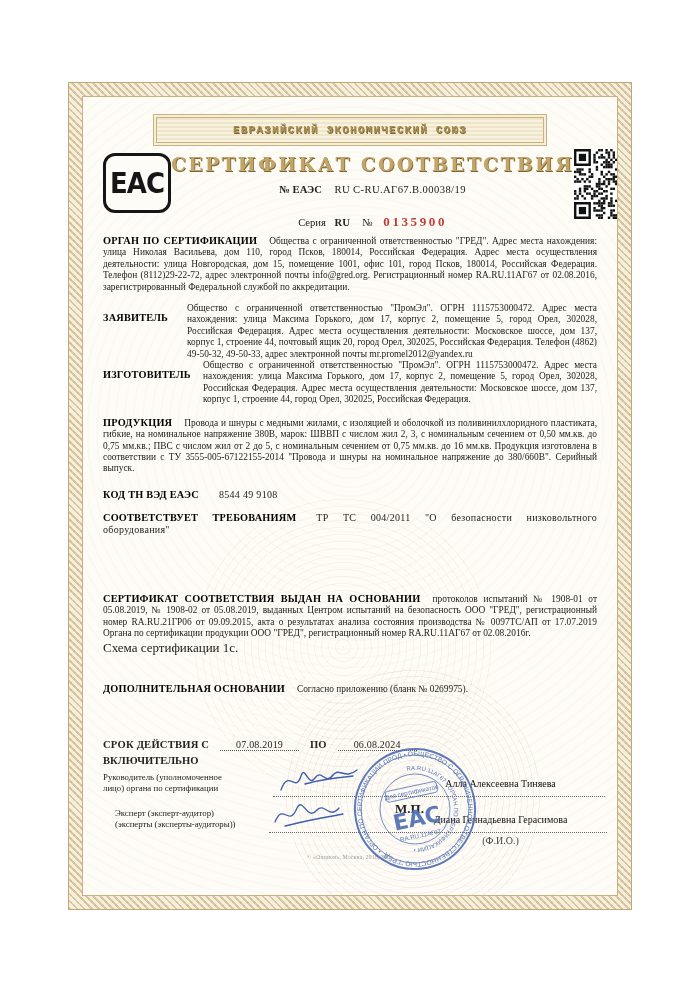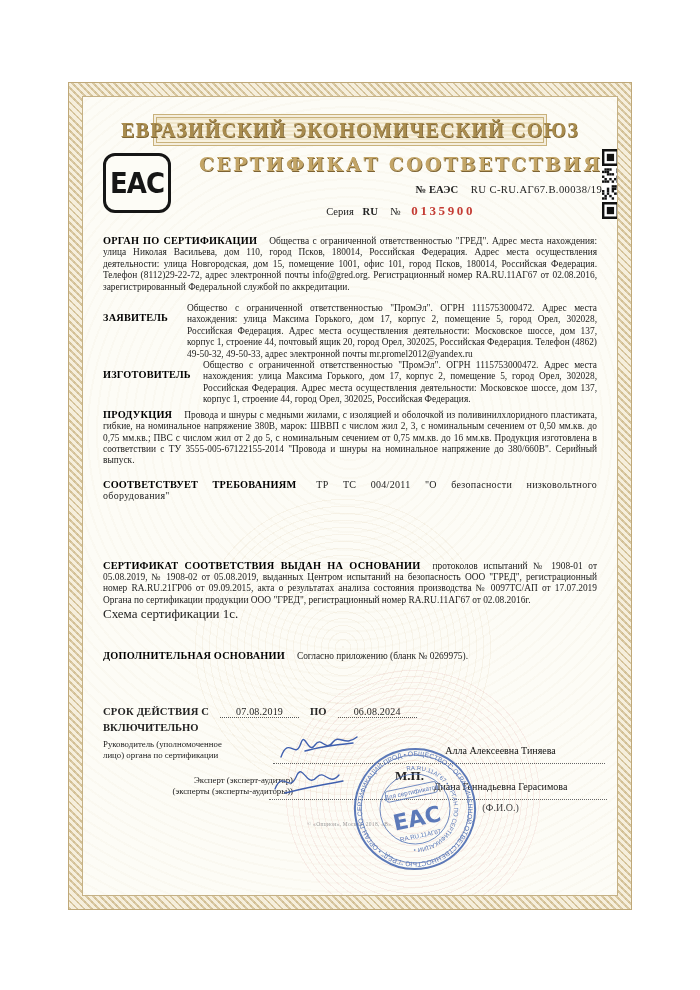--- a/index.html
+++ b/index.html
@@ -18,66 +18,66 @@
   .wm{position:absolute;border-radius:50%;pointer-events:none;}
   .wm-center{left:110px;top:400px;width:300px;height:300px;
         background:repeating-radial-gradient(circle, rgba(200,170,120,.10) 0 1px, transparent 1px 7px);}
   .wm-stamp-area{left:200px;top:570px;width:260px;height:260px;
         background:repeating-radial-gradient(circle, rgba(214,130,130,.12) 0 1px, transparent 1px 6px);}
   
   .banner{margin:14px auto 0;width:388px;height:26px;box-sizing:border-box;text-align:center;
         border:1px solid #c9b27c;box-shadow:0 0 0 2px #f5eedd,0 0 0 3px #c9b27c;
         background:repeating-linear-gradient(0deg,#f8f2e0 0 2px,#efe5c9 2px 4px);
         display:flex;align-items:center;justify-content:center;}
-  .banner span{font-weight:bold;font-size:20px;letter-spacing:1.2px;color:#a98c4e;
-        text-shadow:.6px .6px 0 #7c6334;white-space:nowrap;}
+  .banner span{font-weight:bold;font-size:11px;letter-spacing:1.2px;color:#a98c4e;
+        text-shadow:.6px .6px 0 #7c6334;white-space:nowrap;font-family:Liberation Mono, monospace;}
   .header-row{margin-top:4px;height:80px;display:flex;align-items:flex-start;}
   .eac-logo{width:62px;height:54px;margin-top:6px;border:3.5px solid #161616;border-radius:12px;
         display:flex;align-items:center;justify-content:center;flex:0 0 auto;background:#fdfcf6;}
   .eac-logo span{font-family:"DejaVu Sans",sans-serif;font-weight:900;font-size:26px;color:#161616;
         letter-spacing:-1px;transform:scaleY(1.12);}
-  .header-center{flex:1;text-align:center;padding-left:28px;}
+  .header-center{flex:1;text-align:center;}
   .doc-title{margin-top:6px;font-family:"DejaVu Serif",serif;font-weight:bold;font-size:19px;
         letter-spacing:2.2px;color:#c3a567;text-shadow:.7px .7px 0 #7c6334;white-space:nowrap;}
-  .cert-no-line{margin-top:9px;font-size:10.6px;text-align:right;}
+  .cert-no-line{margin-top:9px;font-size:10.6px;}
   .no-label{font-weight:bold;margin-right:10px;}
   .no-value{letter-spacing:.4px;}
-  .series-line{margin-top:8px;font-size:10.6px;}
+  .series-line{margin-top:19px;font-size:10.6px;}
   .series-ru{font-weight:bold;margin:0 10px 0 6px;}
   .series-no{margin-right:8px;}
   .series-num{color:#c43c34;font-weight:bold;font-size:13px;letter-spacing:2.6px;}
   .qr-wrap{flex:0 0 auto;margin-top:2px;}
   
   .sec{position:relative;font-size:9.4px;line-height:11.4px;text-align:justify;color:#222;}
   .sec-label{font-weight:bold;font-size:10.3px;letter-spacing:.2px;color:#000;}
   .inline .sec-label{margin-right:12px;}
   .hang .sec-label{position:absolute;left:0;top:9px;}
   .hang .sec-text{display:block;margin:0;}
   .hang-applicant .sec-text{margin-left:84px;}
   .hang-manufacturer .sec-text{margin-left:100px;}
   .sec-org{margin-top:8px;}
   .sec-applicant{margin-top:10px;}
   .sec-manufacturer{margin-top:0;}
-  .sec-product{margin-top:3px;}
+  .sec-product{margin-top:11px;}
   .kv{margin-top:14px;font-size:9.8px;}
   .kv .sec-label{margin-right:20px;}
   .kv-value{font-size:10px;letter-spacing:.3px;}
   .sec-req{margin-top:12px;}
   .sec-basis{margin-top:58px;}
   .scheme-line{margin:2px 0 0;font-size:13px;}
   .sec-add{margin-top:30px;}
   
   .validity{margin-top:44px;font-weight:bold;font-size:10.6px;letter-spacing:.2px;}
   .v-date{font-weight:normal;font-size:10px;padding:0 16px;border-bottom:1px dotted #555;margin:0 8px;}
   .v-incl{margin-top:5px;font-weight:bold;font-size:10.6px;}
   
   .sign-area{position:relative;margin-top:4px;height:80px;font-size:8.8px;}
   .role{position:absolute;width:190px;line-height:10.6px;color:#222;}
   .role1{left:0;top:2px;}
-  .role2{left:0;top:38px;text-align:right;}
+  .role2{left:12px;top:38px;}
   .dotline{position:absolute;border-bottom:1px dotted #666;height:0;}
   .dotline1{left:170px;top:26px;width:332px;}
   .dotline2{left:166px;top:62px;width:338px;}
   .sig-name{position:absolute;text-align:center;font-size:10px;color:#111;}
   .name1{left:300px;top:8px;width:195px;}
   .name2{left:295px;top:44px;width:205px;}
   .mp{position:absolute;left:292px;top:31px;font-weight:bold;font-size:13px;}
   .fio{position:absolute;left:295px;top:65px;width:205px;text-align:center;font-size:10px;color:#444;}
   .sig{position:absolute;}
   .sig1{left:172px;top:-10px;}
@@ -422,20 +422,23 @@
 
       <div class="sec hang hang-manufacturer sec-manufacturer">
         <span class="sec-label">ИЗГОТОВИТЕЛЬ</span>
         <span class="sec-text">Общество с ограниченной ответственностью "ПромЭл". ОГРН 1115753000472. Адрес места нахождения: улица Максима Горького, дом 17, корпус 2, помещение 5, город Орел, 302028, Российская Федерация. Адрес места осуществления деятельности: Московское шоссе, дом 137, корпус 1, строение 44, город Орел, 302025, Российская Федерация.</span>
       </div>
 
       <div class="sec inline sec-product">
         <span class="sec-label">ПРОДУКЦИЯ</span><span>Провода и шнуры с медными жилами, с изоляцией и оболочкой из поливинилхлоридного пластиката, гибкие, на номинальное напряжение 380В, марок: ШВВП с числом жил 2, 3, с номинальным сечением от 0,50 мм.кв. до 0,75 мм.кв.; ПВС с числом жил от 2 до 5, с номинальным сечением от 0,75 мм.кв. до 16 мм.кв. Продукция изготовлена в соответствии с ТУ 3555-005-67122155-2014 "Провода и шнуры на номинальное напряжение до 380/660В". Серийный выпуск.</span>
       </div>
 
+      <div class="sec kv">
+        <span class="sec-label">КОД ТН ВЭД ЕАЭС</span><span class="kv-value">8544 49 9108</span>
+      </div>
 
       <div class="sec kv sec-req">
         <span class="sec-label">СООТВЕТСТВУЕТ ТРЕБОВАНИЯМ</span><span class="kv-value">ТР ТС 004/2011 "О безопасности низковольтного оборудования"</span>
       </div>
 
       <div class="sec inline sec-basis">
         <span class="sec-label">СЕРТИФИКАТ СООТВЕТСТВИЯ ВЫДАН НА ОСНОВАНИИ</span><span>протоколов испытаний № 1908-01 от 05.08.2019, № 1908-02 от 05.08.2019, выданных Центром испытаний на безопасность ООО "ГРЕД", регистрационный номер RA.RU.21ГР06 от 09.09.2015, акта о результатах анализа состояния производства № 0097ТС/АП от 17.07.2019 Органа по сертификации продукции ООО "ГРЕД", регистрационный номер RA.RU.11АГ67 от 02.08.2016г.</span>
         <p class="scheme-line">Схема сертификации 1с.</p>
       </div>
 

